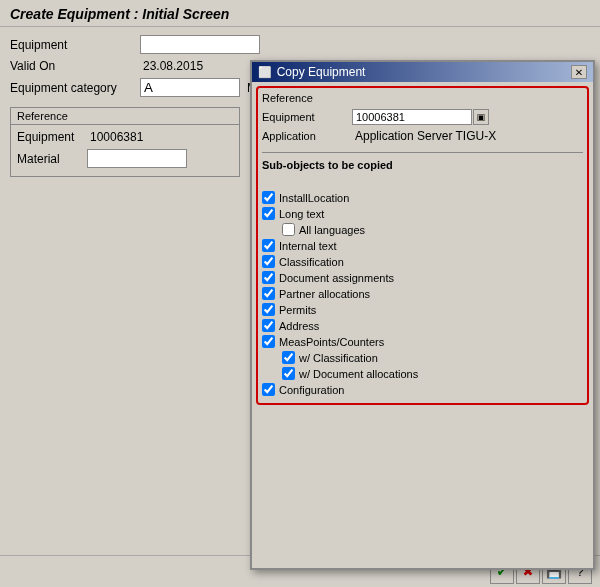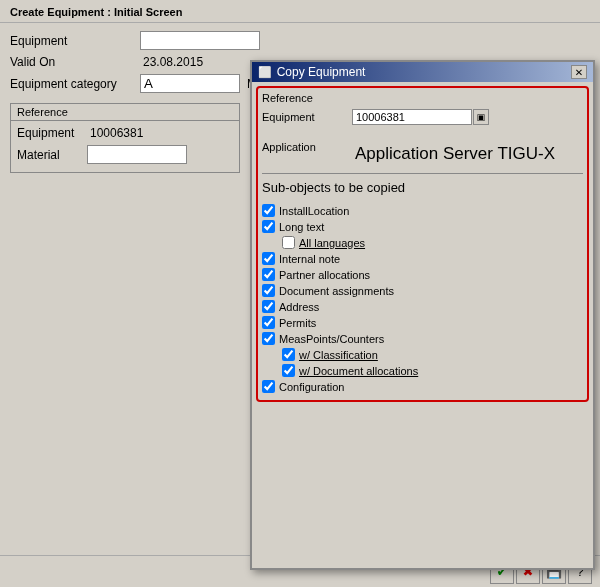--- a/index.html
+++ b/index.html
@@ -18,21 +18,22 @@
       width: 600px;
       height: 587px;
       background: #d4d0c8;
       position: relative;
     }
 
     
     .title-bar {
       background: #d4d0c8;
       padding: 6px 10px 4px 10px;
-      font-size: 11px;
+      font-size: 14px;
+      font-style: italic;
       font-weight: bold;
       color: #000;
       border-bottom: 1px solid #aaa;
     }
 
     
     .main-content {
       padding: 8px 10px;
     }
 
@@ -171,61 +172,59 @@
       cursor: pointer;
       display: inline-flex;
       align-items: center;
       justify-content: center;
       font-size: 9px;
       margin-left: 1px;
       flex-shrink: 0;
     }
 
     .dialog-field-text {
-      font-size: 17px;
+      font-size: 12px;
       color: #000;
       padding: 1px 3px;
-      margin-top: 15px;
     }
 
     
     .separator {
       border: none;
       border-top: 1px solid #888;
       margin: 6px 0;
     }
 
     
     .subobjects-section {
       margin-top: 2px;
     }
 
     .subobjects-title {
-      font-size: 13px;
-      font-weight: normal;
-      color: #000;
-      margin-bottom: 9px;
+      font-size: 11px;
+      font-weight: bold;
+      color: #000;
+      margin-bottom: 20px;
     }
 
     .checkbox-item {
       display: flex;
       align-items: center;
       margin-bottom: 3px;
       font-size: 11px;
     }
 
     .checkbox-item input[type="checkbox"] {
       margin-right: 4px;
       width: 13px;
       height: 13px;
     }
 
     .checkbox-item.indented {
       padding-left: 20px;
-      text-decoration: underline;
     }
 
     
     .dialog-body-border {
       border: 2px solid #cc0000;
       border-radius: 4px;
       margin: 4px;
       padding: 4px;
     }
 
@@ -348,42 +347,46 @@
           <span>Long text</span>
         </div>
 
         <div class="checkbox-item indented">
           <input type="checkbox" style="">
           <span>All languages</span>
         </div>
 
         <div class="checkbox-item">
           <input type="checkbox" checked="" style="">
-          <span>Internal note</span>
-        </div>
-
+          <span>Internal text</span>
+        </div>
+
+        <div class="checkbox-item">
+          <input type="checkbox" checked="" style="">
+          <span>Classification</span>
+        </div>
+
+        <div class="checkbox-item">
+          <input type="checkbox" checked="" style="">
+          <span>Document assignments</span>
+        </div>
 
         <div class="checkbox-item">
           <input type="checkbox" checked="" style="">
           <span>Partner allocations</span>
         </div>
 
         <div class="checkbox-item">
           <input type="checkbox" checked="" style="">
-          <span>Document assignments</span>
+          <span>Permits</span>
         </div>
 
         <div class="checkbox-item">
           <input type="checkbox" checked="" style="">
           <span>Address</span>
-        </div>
-
-        <div class="checkbox-item">
-          <input type="checkbox" checked="" style="">
-          <span>Permits</span>
         </div>
 
         <div class="checkbox-item">
           <input type="checkbox" checked="" style="">
           <span>MeasPoints/Counters</span>
         </div>
 
 
         <div class="checkbox-item indented">
           <input type="checkbox" checked="" style="">

